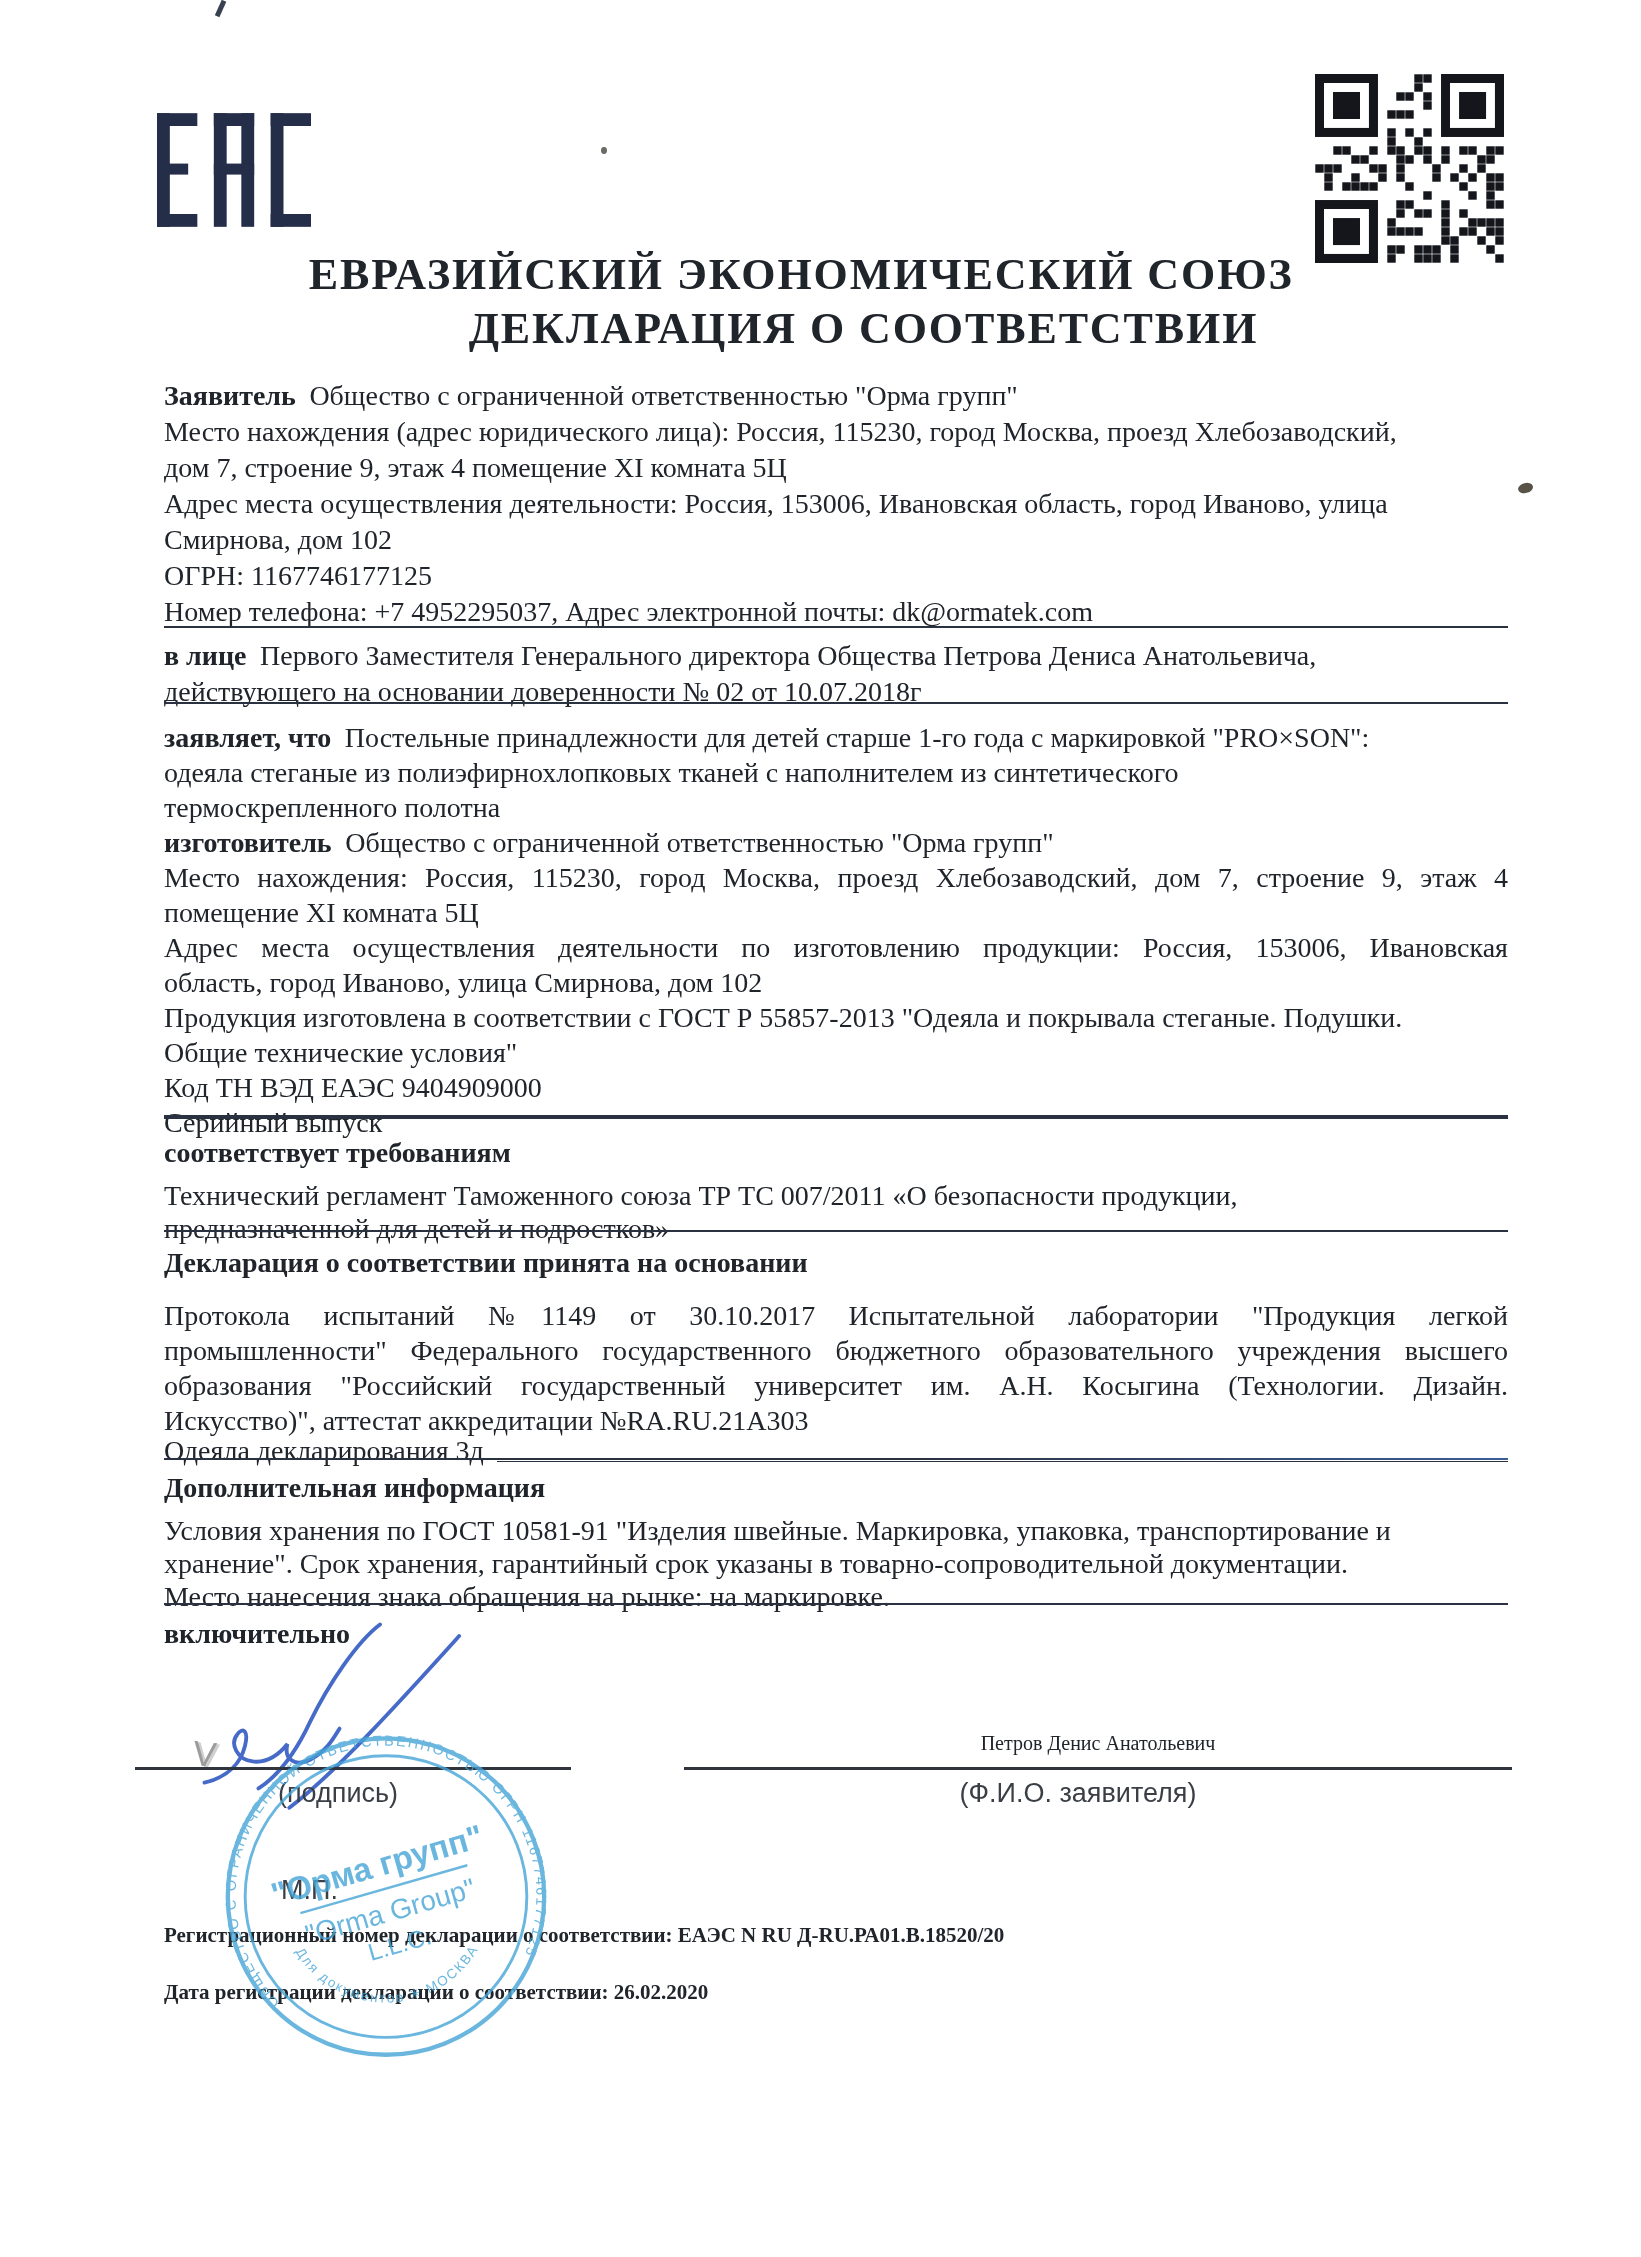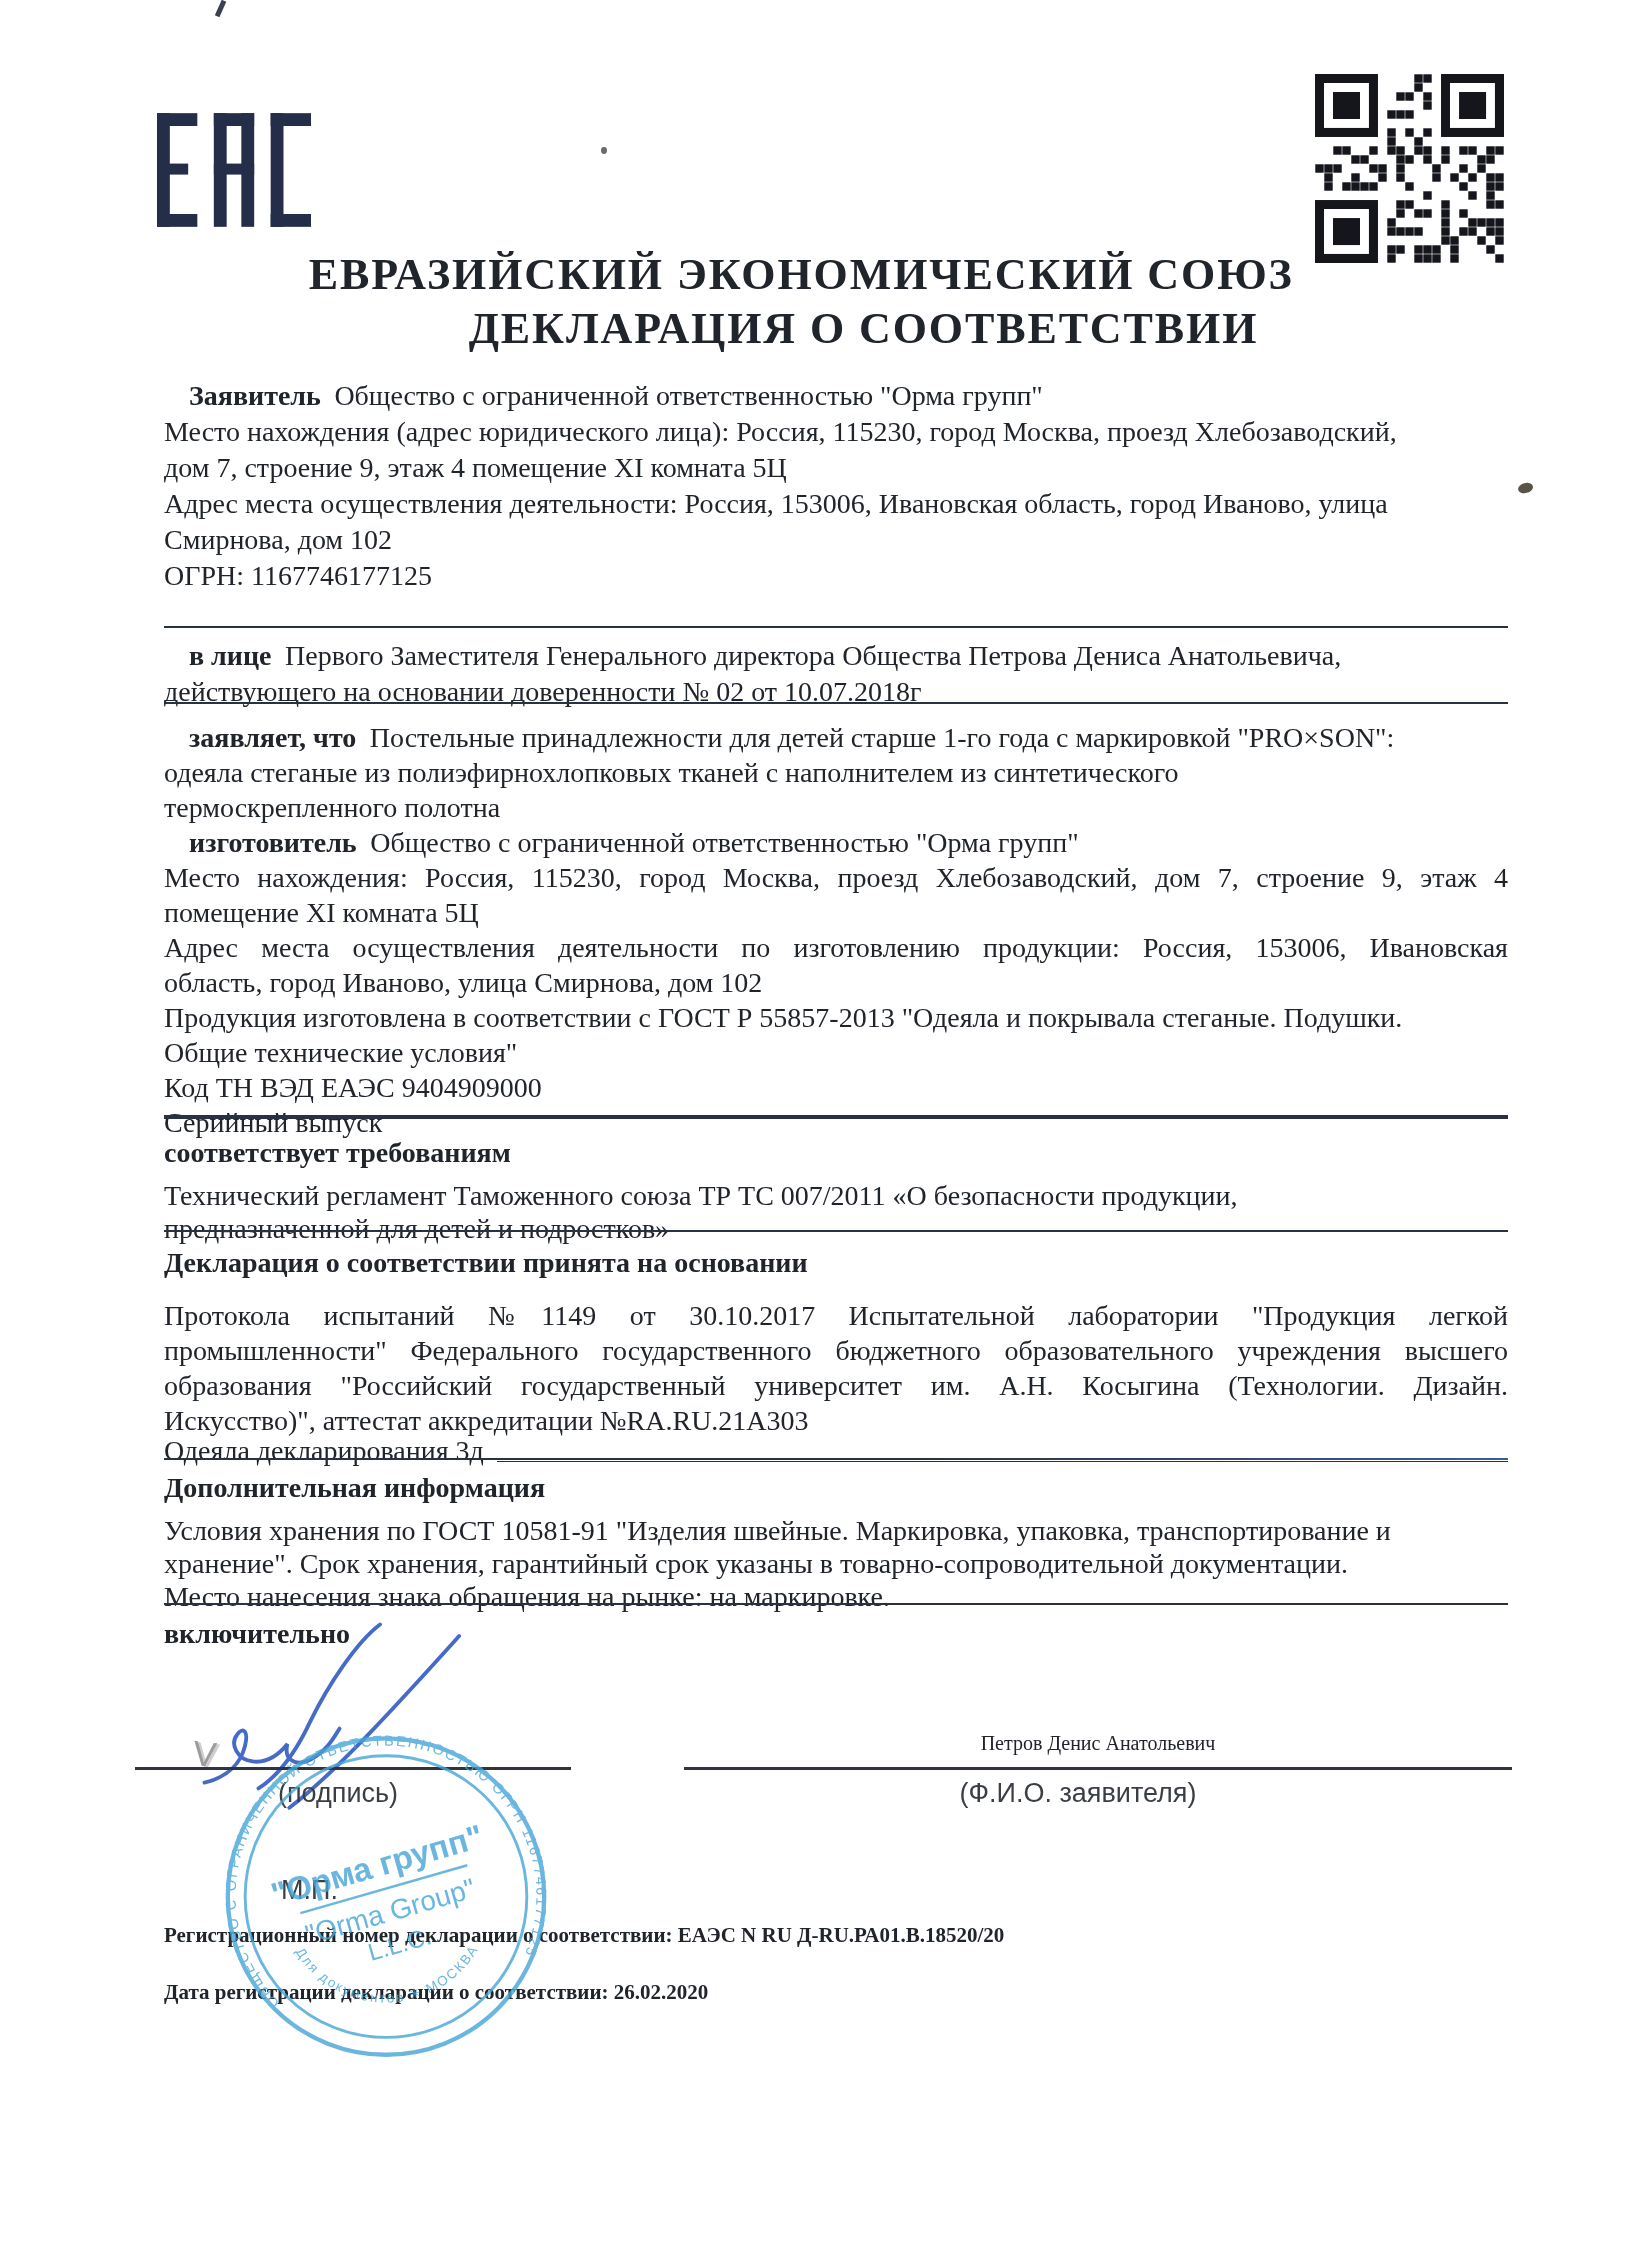--- a/index.html
+++ b/index.html
@@ -8,21 +8,21 @@
   
   .title-line{position:absolute;left:0;right:0;text-align:center;font-weight:bold;
               font-size:44px;letter-spacing:1.9px;white-space:nowrap;}
   
   .sec{position:absolute;left:164px;width:1344px;}
   .ln{line-height:36px;font-size:28px;white-space:nowrap;}
   .lh34 .ln{line-height:33px;}
   .lh36 .ln{line-height:35px;}
   .just{white-space:normal;text-align:justify;text-align-last:justify;}
   .b{font-weight:bold;}
-  .lead{margin-right:13.5px;margin-left:25px;}
+  .lead{margin-right:13.5px;}
   .rule{position:absolute;left:164px;width:1344px;height:1.9px;background:#2a3140;}
   .rule.thick{height:3.9px;}
   .rule.blue{background:linear-gradient(90deg,#2a3140 55%,#3c5d97);}
   .scheme-line{display:flex;align-items:flex-end;}
   .scheme-fill{flex:1;border-bottom:1.9px solid #2a3140;margin:0 0 6.8px 13.5px;}
   
   .sig-line{position:absolute;height:2.9px;background:#30353d;}
   .caption{position:absolute;font-family:"Liberation Sans",sans-serif;font-size:27px;color:#3a3f46;text-align:center;}
   .fio-name{position:absolute;font-size:20px;text-align:center;color:#20242b;}
   .regline{position:absolute;left:164px;width:1344px;font-weight:bold;font-size:21px;line-height:35px;white-space:nowrap;}
@@ -179,20 +179,21 @@
   <div class="title-line" style="top:249px;transform:translateX(-19.3px);">ЕВРАЗИЙСКИЙ ЭКОНОМИЧЕСКИЙ СОЮЗ</div>
   <div class="title-line" style="top:303px;transform:translateX(43px);">ДЕКЛАРАЦИЯ О СООТВЕТСТВИИ</div>
 
   <div class="sec" style="top:378px;">
     <div class="ln"><span class="b lead">Заявитель</span><span>Общество с ограниченной ответственностью "Орма групп"</span></div>
     <div class="ln">Место нахождения (адрес юридического лица): Россия, 115230, город Москва, проезд Хлебозаводский,</div>
     <div class="ln">дом 7, строение 9, этаж 4 помещение XI комната 5Ц</div>
     <div class="ln">Адрес места осуществления деятельности: Россия, 153006, Ивановская область, город Иваново, улица</div>
     <div class="ln">Смирнова, дом 102</div>
     <div class="ln">ОГРН: 1167746177125</div>
+    <div class="ln">Номер телефона: +7 4952295037, Адрес электронной почты: dk@ormatek.com</div>
   </div>
   <div class="rule" style="top:626px;"></div>
 
   <div class="sec" style="top:638px;">
     <div class="ln"><span class="b lead">в лице</span><span>Первого Заместителя Генерального директора Общества Петрова Дениса Анатольевича,</span></div>
     <div class="ln">действующего на основании доверенности № 02 от 10.07.2018г</div>
   </div>
   <div class="rule" style="top:702px;"></div>
 
   <div class="sec lh36" style="top:720px;">

